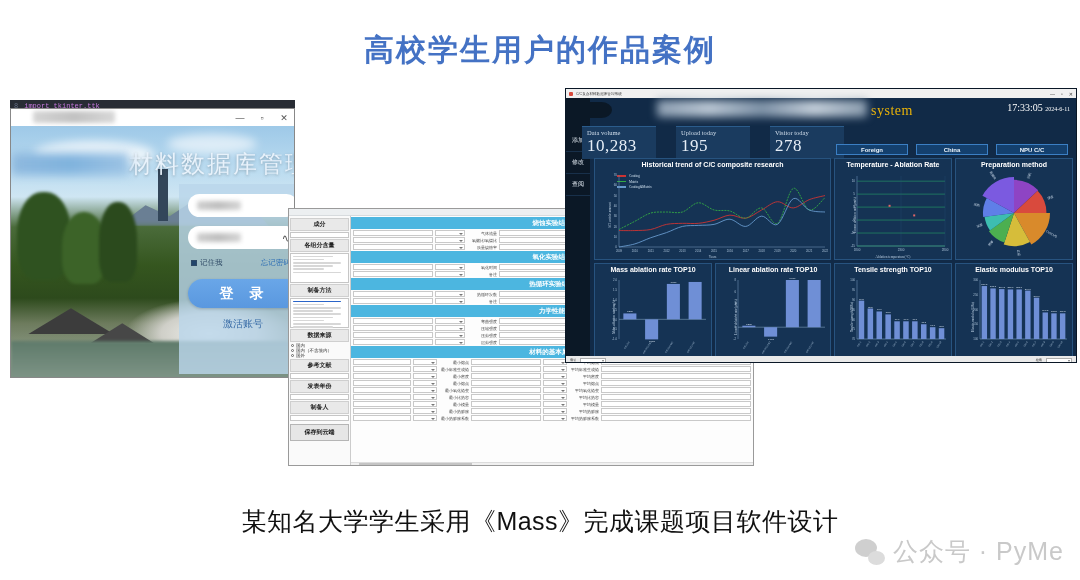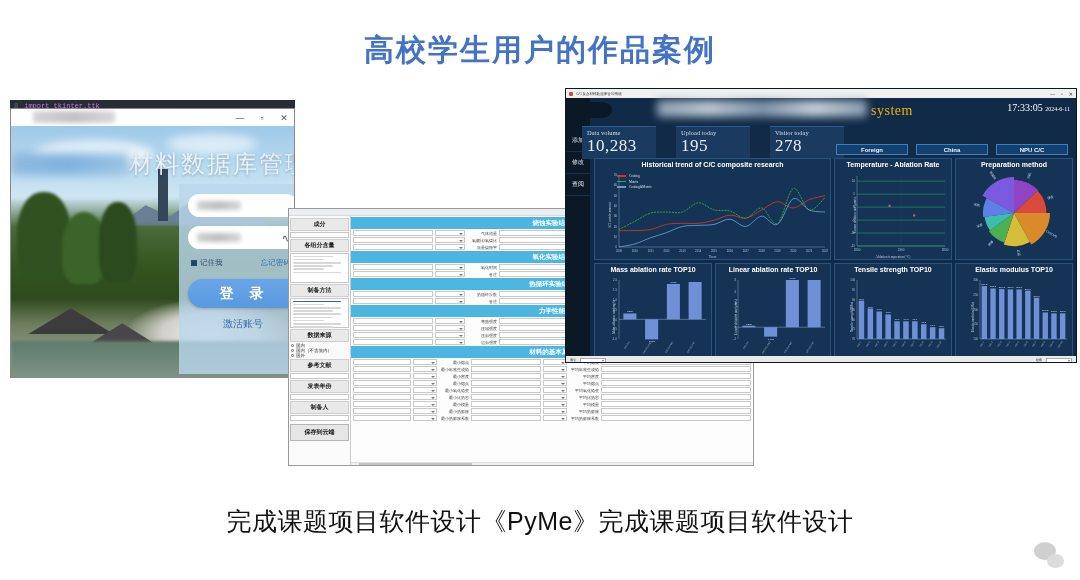--- a/index.html
+++ b/index.html
@@ -828,19 +828,20 @@
     <div class="statusbar">
       <span>索引</span>
       <span class="sel"></span>
       <span style="flex:1"></span>
       <span>检索</span>
       <span class="sel"></span>
     </div>
   </div>
 </div>
 
-<div class="page-caption">完成课题项目软件设计《PyMe》完成课题项目软件设计</div>
+<div class="page-caption">某知名大学学生采用《Mass》完成课题项目软件设计</div>
 <div class="watermark">
   <span class="wechat-ico">
       <i class="b1"></i>
       <i class="b2"></i>
     </span>
+  <span>公众号 · PyMe</span>
 </div>
 
 </body></html>

